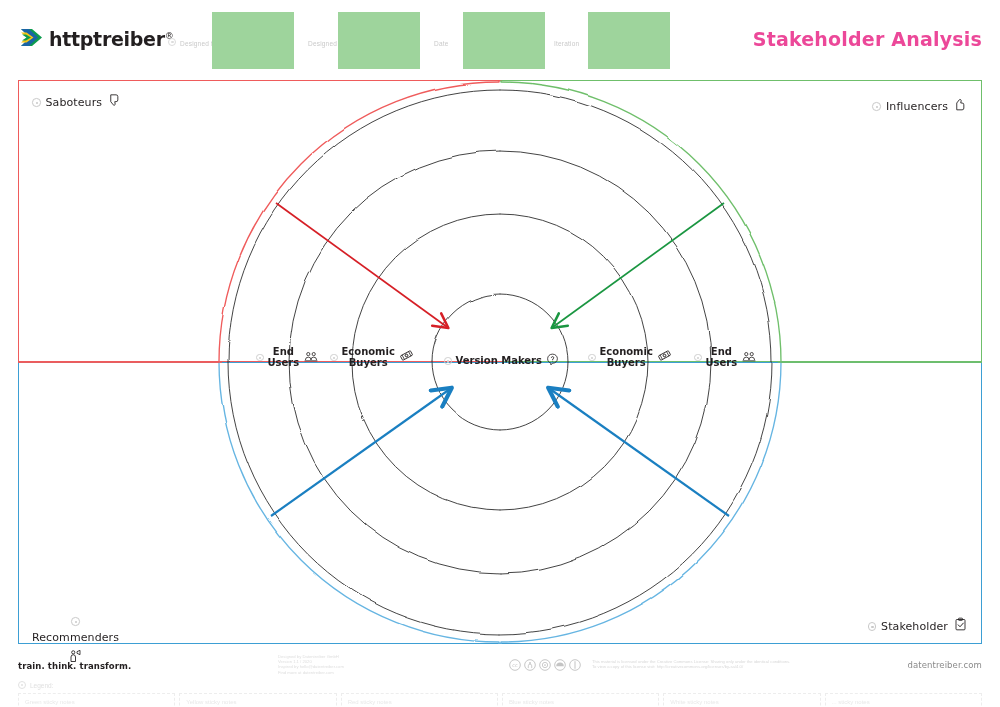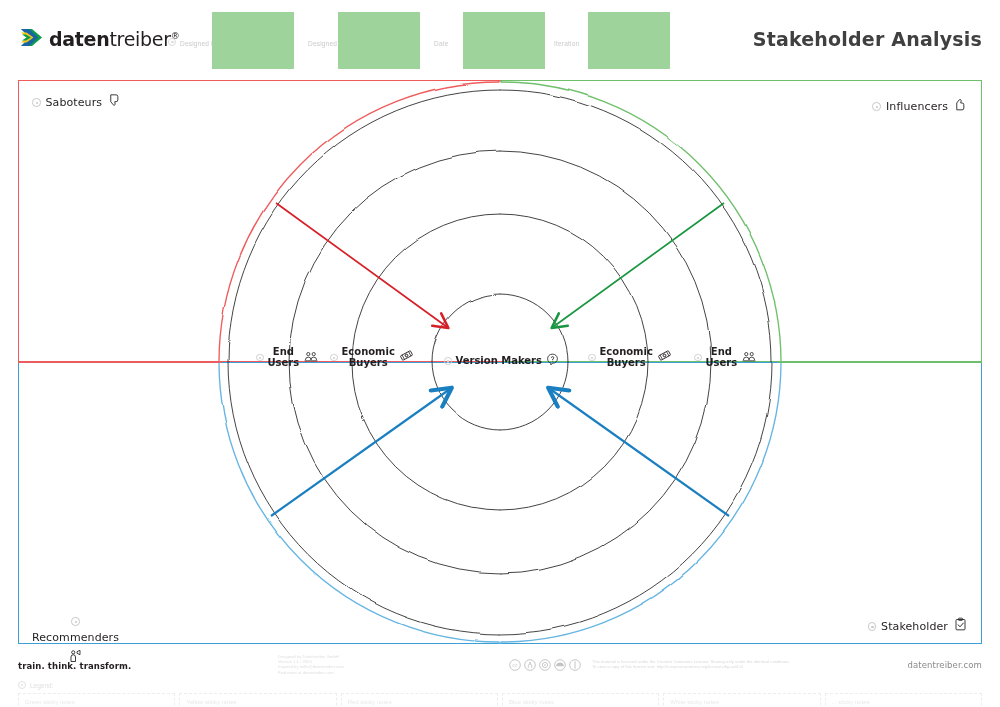--- a/index.html
+++ b/index.html
@@ -8,34 +8,34 @@
 
   .canvas{position:absolute;inset:0;background:#ffffff;}
 
   
   .header{position:absolute;left:0;top:0;width:1000px;height:78px;}
 
   .logo{position:absolute;left:18px;top:26px;display:flex;align-items:center;gap:5px;}
   .logo-mark{width:26px;height:26px;position:relative;flex:0 0 auto;}
   .logo-text{font-family:"DejaVu Sans",sans-serif;font-size:19px;font-weight:700;
              letter-spacing:-.3px;color:#231f20;white-space:nowrap;}
-  .logo-text .thin{font-weight:400;}
+  .logo-text .thin{font-weight:700;}
   .logo-reg{font-size:9px;vertical-align:super;font-weight:400;}
 
   .hdr-field{position:absolute;top:0;height:78px;}
   .hdr-label{position:absolute;top:40px;font-size:6.5px;color:#c9c9c9;white-space:nowrap;
              letter-spacing:.2px;}
   .hdr-bullet{position:absolute;top:37.5px;width:8px;height:8px;border:.7px solid #dcdcdc;
               border-radius:50%;box-sizing:border-box;}
   .hdr-bullet::after{content:"";position:absolute;left:2.4px;top:2.4px;width:2.4px;height:2.4px;
               border-radius:50%;background:#dcdcdc;}
   .hdr-box{position:absolute;top:12px;width:82px;height:57px;background:#9ed49c;}
 
   .title{position:absolute;right:18px;top:28px;font-family:"DejaVu Sans",sans-serif;
-         font-size:19px;font-weight:700;letter-spacing:.2px;color:#404040;white-space:nowrap;}
+         font-size:19px;font-weight:700;letter-spacing:.2px;color:#ec4899;white-space:nowrap;}
 
   
   .quad{position:absolute;box-sizing:border-box;background:transparent;}
   .q-tl{left:18px;  top:80px;  width:484px;height:282px;
         border:1.3px solid #ef5b5b;border-right:none;}
   .q-tr{left:502px; top:80px;  width:480px;height:282px;
         border:1.3px solid #6fbf6b;border-left:none;}
   .q-bl{left:18px;  top:362px; width:484px;height:282px;
         border:1.3px solid #3d9fd4;border-right:none;}
   .q-br{left:502px; top:362px; width:480px;height:282px;
@@ -105,21 +105,21 @@
 
   <div class="logo">
     <span class="logo-mark">
       <svg width="26" height="26" viewBox="0 0 26 26">
         <path d="M3 3 L14 3 L24 11.5 L14 20 L3 20 L13 11.5 Z" fill="#0d9b4f"></path>
         <path d="M3 3 L11 3 L20 11.5 L11 20 L3 20 L11.5 11.5 Z" fill="#1b5fad" opacity="0.92"></path>
         <path d="M3 6.5 L8.5 6.5 L15.5 11.5 L8.5 16.5 L3 16.5 L9 11.5 Z" fill="#f5c518"></path>
         <path d="M4 8.5 L8 8.5 L13 11.5 L8 14.5 L4 14.5 L8.5 11.5 Z" fill="#0d9b4f"></path>
       </svg>
     </span>
-    <span class="logo-text"><span>daten</span><span class="thin">treiber</span><span class="logo-reg">®</span></span>
+    <span class="logo-text"><span>http</span><span class="thin">treiber</span><span class="logo-reg">®</span></span>
   </div>
 
   <div class="hdr-field">
     <span class="hdr-bullet" style="left:168px;"></span>
     <span class="hdr-label" style="left:180px;">Designed for</span>
     <span class="hdr-box" style="left:212px;"></span>
   </div>
 
   <div class="hdr-field">
     <span class="hdr-label" style="left:308px;">Designed by</span>

